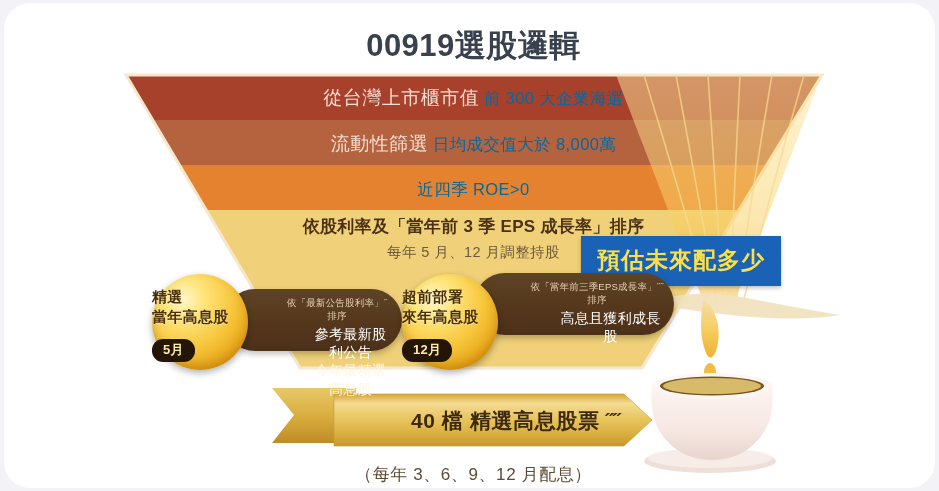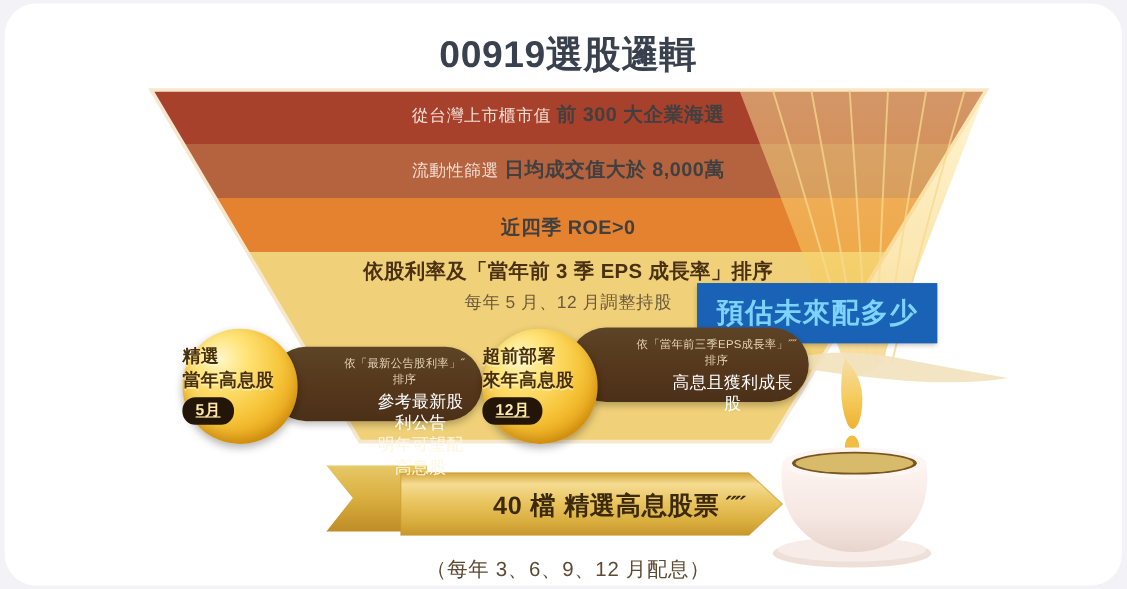--- a/index.html
+++ b/index.html
@@ -40,29 +40,29 @@
   .funnel-svg { position: absolute; left: 0; top: 0; }
 
   
   .band-row {
     position: absolute;
     width: 939px;
     text-align: center;
     pointer-events: none;
   }
   .band-row .lead {
-    font-size: 14px;
+    font-size: 19px;
     font-weight: 400;
     color: #f2ddd3;
     letter-spacing: .5px;
   }
   .band-row .strong {
     font-size: 16.5px;
-    font-weight: 700;
-    color: #404040;
+    font-weight: 400;
+    color: #0369a1;
     letter-spacing: .4px;
   }
   #band-row-1 { top: 82px; }
   #band-row-2 { top: 128px; }
   #band-row-3 { top: 176px; }
   #band-row-3 .strong { font-size: 16.5px; }
 
   #band-row-4 { top: 212px; }
   #band-row-4 .strong {
     color: #4a3114;
@@ -80,21 +80,21 @@
   }
 
   
   #blue-badge {
     position: absolute;
     left: 577px; top: 233px;
     padding: 7px 14px 8px 14px;
     background: #1a62b5;
     border: 2px solid #1a62b5;
     box-shadow: 0 2px 4px rgba(0,0,0,.25);
-    color: #7dd3fc;
+    color: #fde047;
     font-size: 23px;
     font-weight: 700;
     letter-spacing: 1px;
     white-space: nowrap;
   }
 
   
   .pill {
     position: absolute;
     height: 62px;
@@ -147,29 +147,28 @@
     display: block;
     color: #4a3008;
     font-weight: 700;
     letter-spacing: .3px;
     text-shadow: 0 1px 0 rgba(255,255,255,.45);
   }
   .gold-circle .c1 { font-size: 15px; margin-top: 14px; }
   .gold-circle .c2 { font-size: 15px; margin-top: 1px; }
   .month-chip {
     display: inline-block;
-    margin-top: 4px;
+    margin-top: 12px;
     padding: 2px 11px 3px 11px;
     border-radius: 11px;
     background: #231608;
     color: #ffe9a8;
     font-size: 13px;
     font-weight: 700;
     letter-spacing: .3px;
-    text-decoration: underline;
   }
   #ribbon-text {
     position: absolute;
     left: 330px; top: 404px;
     width: 300px;
     text-align: center;
     font-size: 21px;
     font-weight: 700;
     color: #3d2a0c;
     letter-spacing: .6px;
@@ -297,21 +296,21 @@
     <span class="strong">依股利率及「當年前 3 季 EPS 成長率」排序</span>
     <span class="sub">每年 5 月、12 月調整持股</span>
   </div>
 
   <div id="blue-badge">預估未來配多少</div>
 
   <div class="pill" id="pill-left">
     <div class="pill-text">
       <span class="tiny">依「最新公告股利率」˝ 排序</span>
       <span class="l1">參考最新股利公告</span>
-      <span class="l2">明年可望配高息股</span>
+      <span class="l2">今年最精選高息股</span>
     </div>
   </div>
   <div class="gold-circle" id="circle-left">
     <span class="c1">精選</span>
     <span class="c2">當年高息股</span>
     <span class="month-chip">5月</span>
   </div>
 
   <div class="pill" id="pill-right">
     <div class="pill-text">

